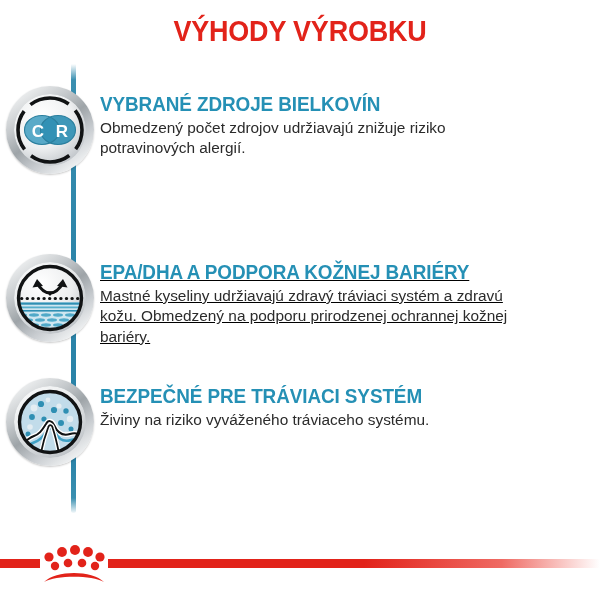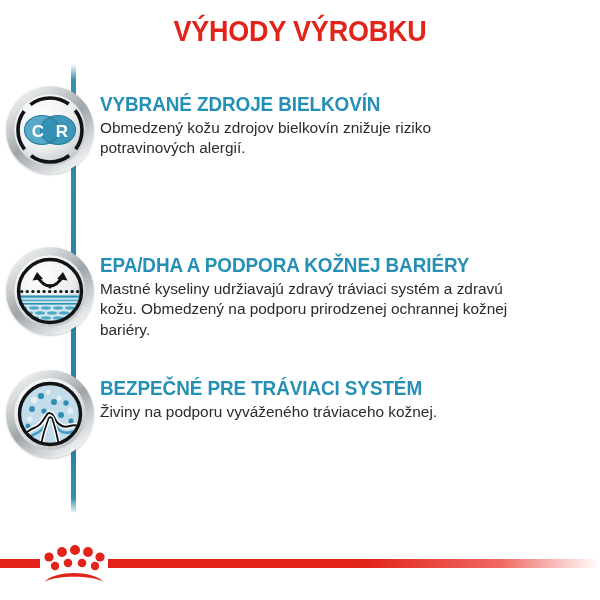--- a/index.html
+++ b/index.html
@@ -57,22 +57,22 @@
   }
 
   .benefit {
     position: absolute;
     left: 0;
     width: 600px;
     display: flex;
     align-items: flex-start;
   }
   .benefit-1 { top: 28px; }
-  .benefit-2 { top: 189px; }
-  .benefit-3 { top: 312px; }
+  .benefit-2 { top: 196px; text-decoration: underline; }
+  .benefit-3 { top: 320px; }
 
   
   .icon-wrap {
     position: relative;
     width: 100px;
     min-width: 100px;
     display: flex;
     justify-content: center;
   }
   .medallion {
@@ -188,21 +188,21 @@
             <ellipse cx="28" cy="36" rx="17.5" ry="14.5" fill="none" stroke="#2b7f9e" stroke-width="1.1"></ellipse>
             <ellipse cx="44" cy="36" rx="17.5" ry="14.5" fill="none" stroke="#2b7f9e" stroke-width="1.1"></ellipse>
             <text x="24" y="42.5" font-family="Liberation Sans, sans-serif" font-size="17" font-weight="700" fill="#ffffff" text-anchor="middle">C</text>
             <text x="48" y="42.5" font-family="Liberation Sans, sans-serif" font-size="17" font-weight="700" fill="#ffffff" text-anchor="middle">R</text>
           </svg>
         </div>
       </div>
     </div>
     <div class="benefit-text">
       <h3 class="benefit-title">VYBRANÉ ZDROJE BIELKOVÍN</h3>
-      <p class="benefit-body">Obmedzený kožu zdrojov bielkovín znižuje riziko potravinových alergií.</p>
+      <p class="benefit-body">Obmedzený počet zdrojov udržiavajú znižuje riziko potravinových alergií.</p>
     </div>
   </div>
 
   <div class="benefit benefit-2">
     <div class="icon-wrap">
       <div class="medallion">
         <div class="inner">
           <svg width="72" height="72" viewBox="0 0 72 72" aria-hidden="true">
             <defs>
               <radialGradient id="g2" cx="38%" cy="30%" r="78%">
@@ -314,21 +314,21 @@
               <path d="M26 72 C 28 60, 31 50, 34 42 C 35 38, 38 38, 39 43
                        C 42 52, 44 62, 46 72" fill="none" stroke="#111314" stroke-width="1.8"></path>
             </g>
             <circle cx="36" cy="36" r="30.5" fill="none" stroke="#111314" stroke-width="3.4"></circle>
           </svg>
         </div>
       </div>
     </div>
     <div class="benefit-text">
       <h3 class="benefit-title">BEZPEČNÉ PRE TRÁVIACI SYSTÉM</h3>
-      <p class="benefit-body">Živiny na podporu vyváženého tráviaceho kožnej.</p>
+      <p class="benefit-body">Živiny na riziko vyváženého tráviaceho systému.</p>
     </div>
   </div>
 
 </div>
 
 <div class="footer">
   <div class="rule-left"></div>
   <div class="rule-right"></div>
   <div class="crown">
     <svg width="68" height="42" viewBox="0 0 68 42" aria-hidden="true">

